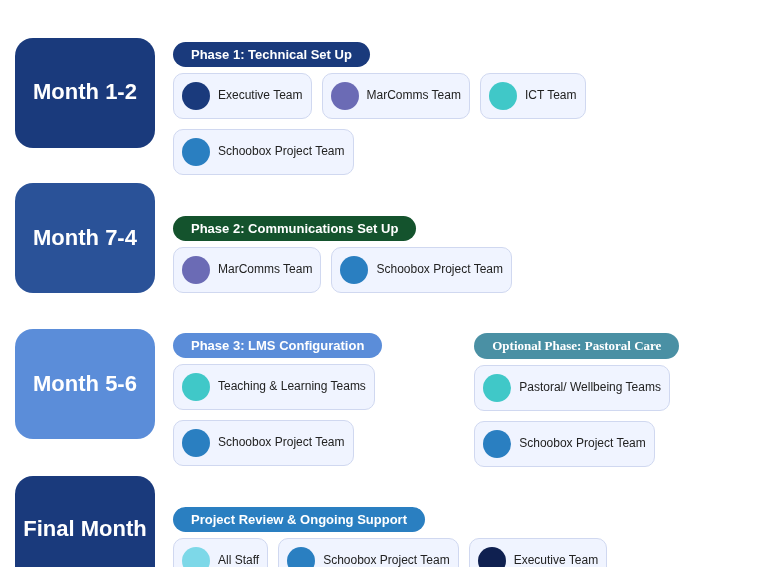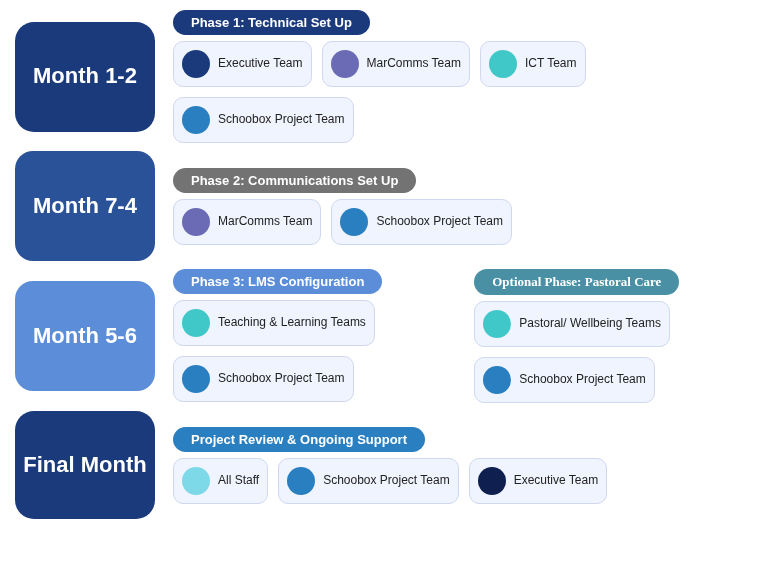--- a/index.html
+++ b/index.html
@@ -35,48 +35,49 @@
       font-size: 22px;
       line-height: 1.2;
       text-align: center;
       display: flex;
       align-items: center;
       justify-content: center;
       flex-shrink: 0;
       width: 140px;
       height: 110px;
     }
-    .month-box.dark-blue { background: #1a3a7c; border-radius: 19px; }
+    .month-box.dark-blue { background: #1a3a7c; }
     .month-box.mid-blue { background: #2a5298; }
     .month-box.light-blue { background: #5b8dd9; }
     .month-box.final { background: #1a3a7c; height: 108px; }
 
     
     .right-content {
       flex: 1;
       margin-left: 18px;
       display: flex;
       flex-direction: column;
       gap: 6px;
+      margin-top: 32px;
     }
 
     
     .phase-label {
       display: inline-flex;
       align-items: center;
       justify-content: center;
       border-radius: 20px;
       padding: 5px 18px;
       font-size: 13px;
       font-weight: 600;
       color: white;
       align-self: flex-start;
     }
     .phase-label.dark { background: #1a3a7c; }
-    .phase-label.medium { background: #737373; }
+    .phase-label.medium { background: #14532d; }
     .phase-label.light { background: #5b8dd9; }
     .phase-label.teal { background: #4a90a4; font-family: Liberation Serif, serif; }
     .phase-label.support { background: #2a7fc1; }
 
     
     .teams-row {
       display: flex;
       align-items: center;
       gap: 10px;
       flex-wrap: wrap;

